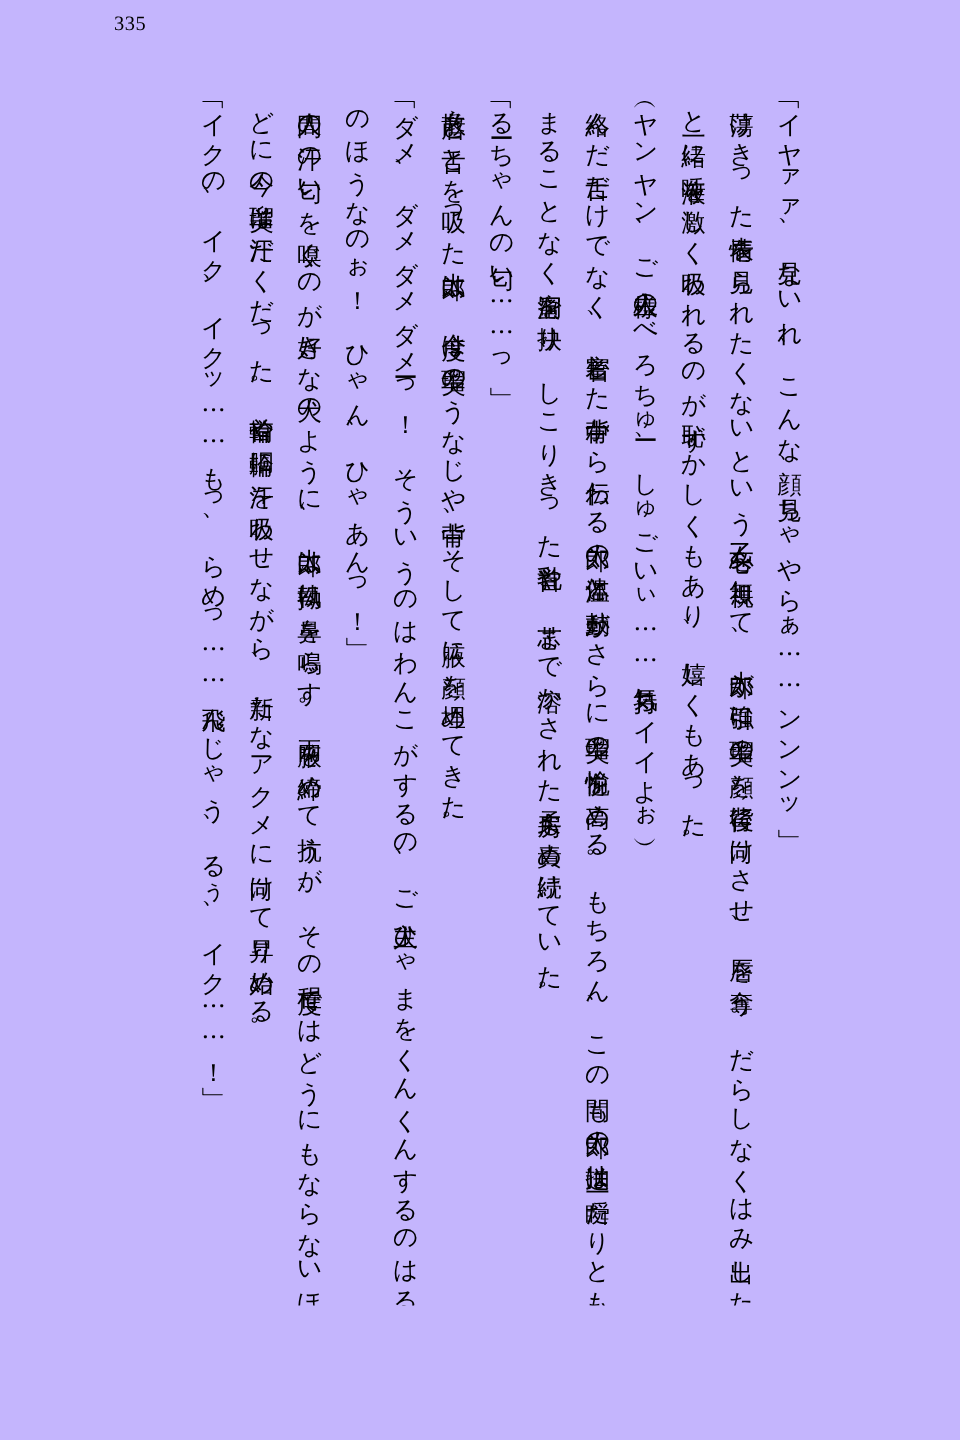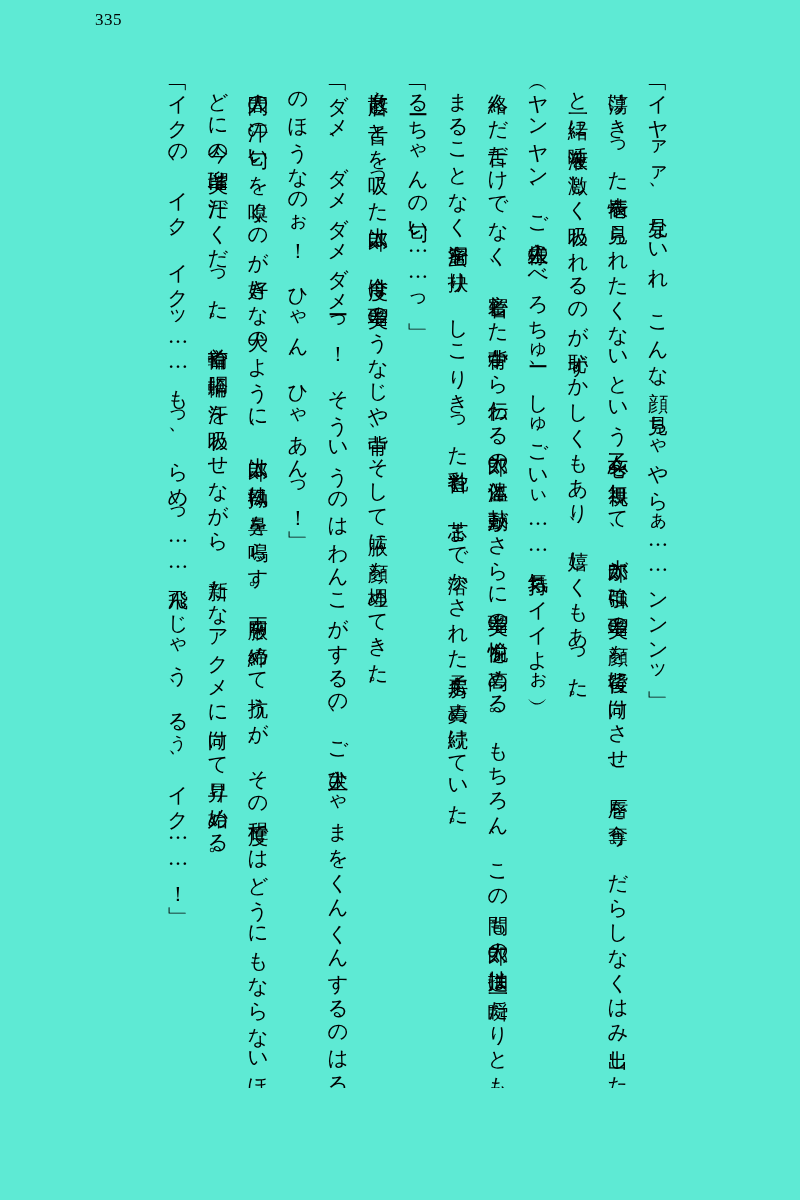--- a/index.html
+++ b/index.html
@@ -13,21 +13,21 @@
     font-family: "Liberation Serif", "DejaVu Serif", serif;
     color: #000000;
     overflow: hidden;
     position: relative;
   }
   .page {
     position: relative;
     width: 800px;
     height: 1200px;
     box-sizing: border-box;
-    background: #5eead4;
+    background: #c4b5fd;
   }
   .page-number {
     position: absolute;
     top: 10px;
     left: 95px;
     font-size: 17px;
     letter-spacing: 0.5px;
     font-family: "Liberation Serif", "DejaVu Serif", serif;
   }
   .body-text {

